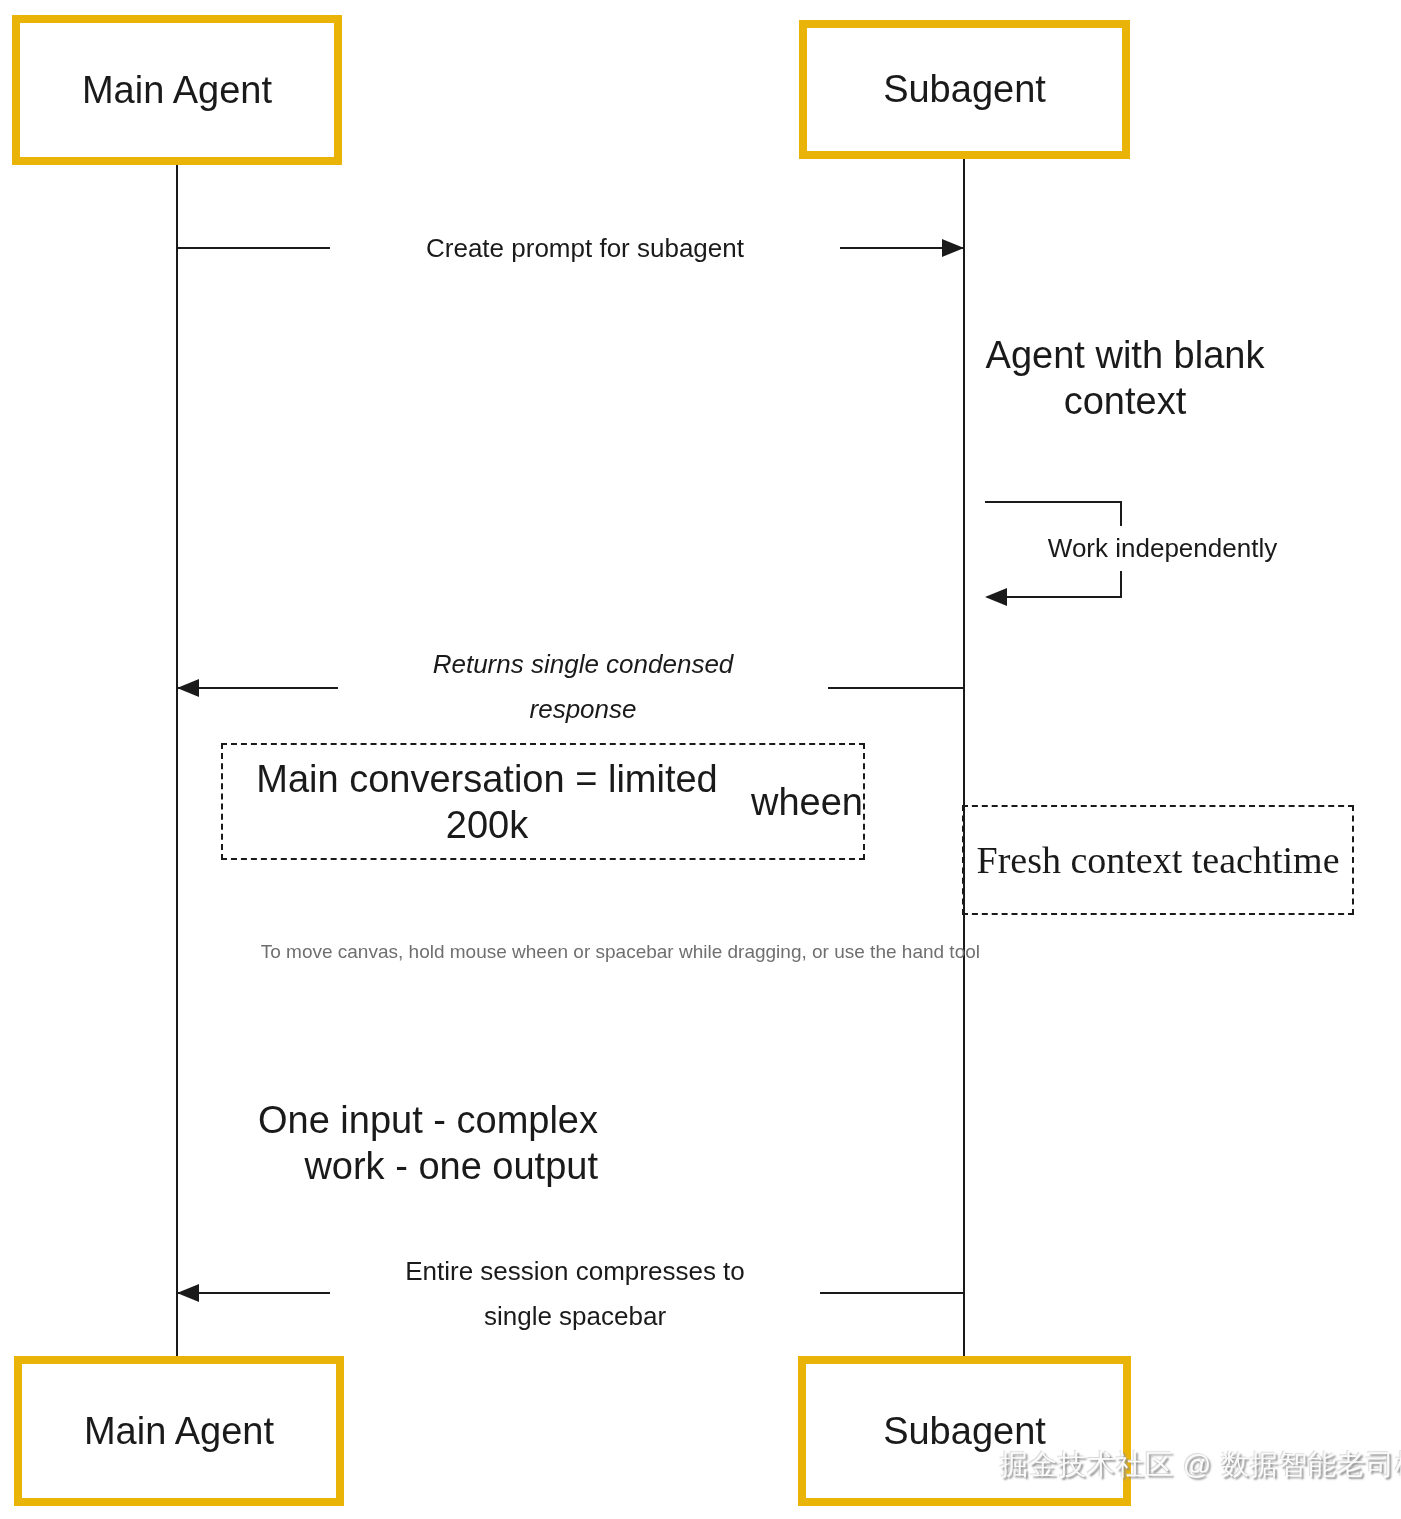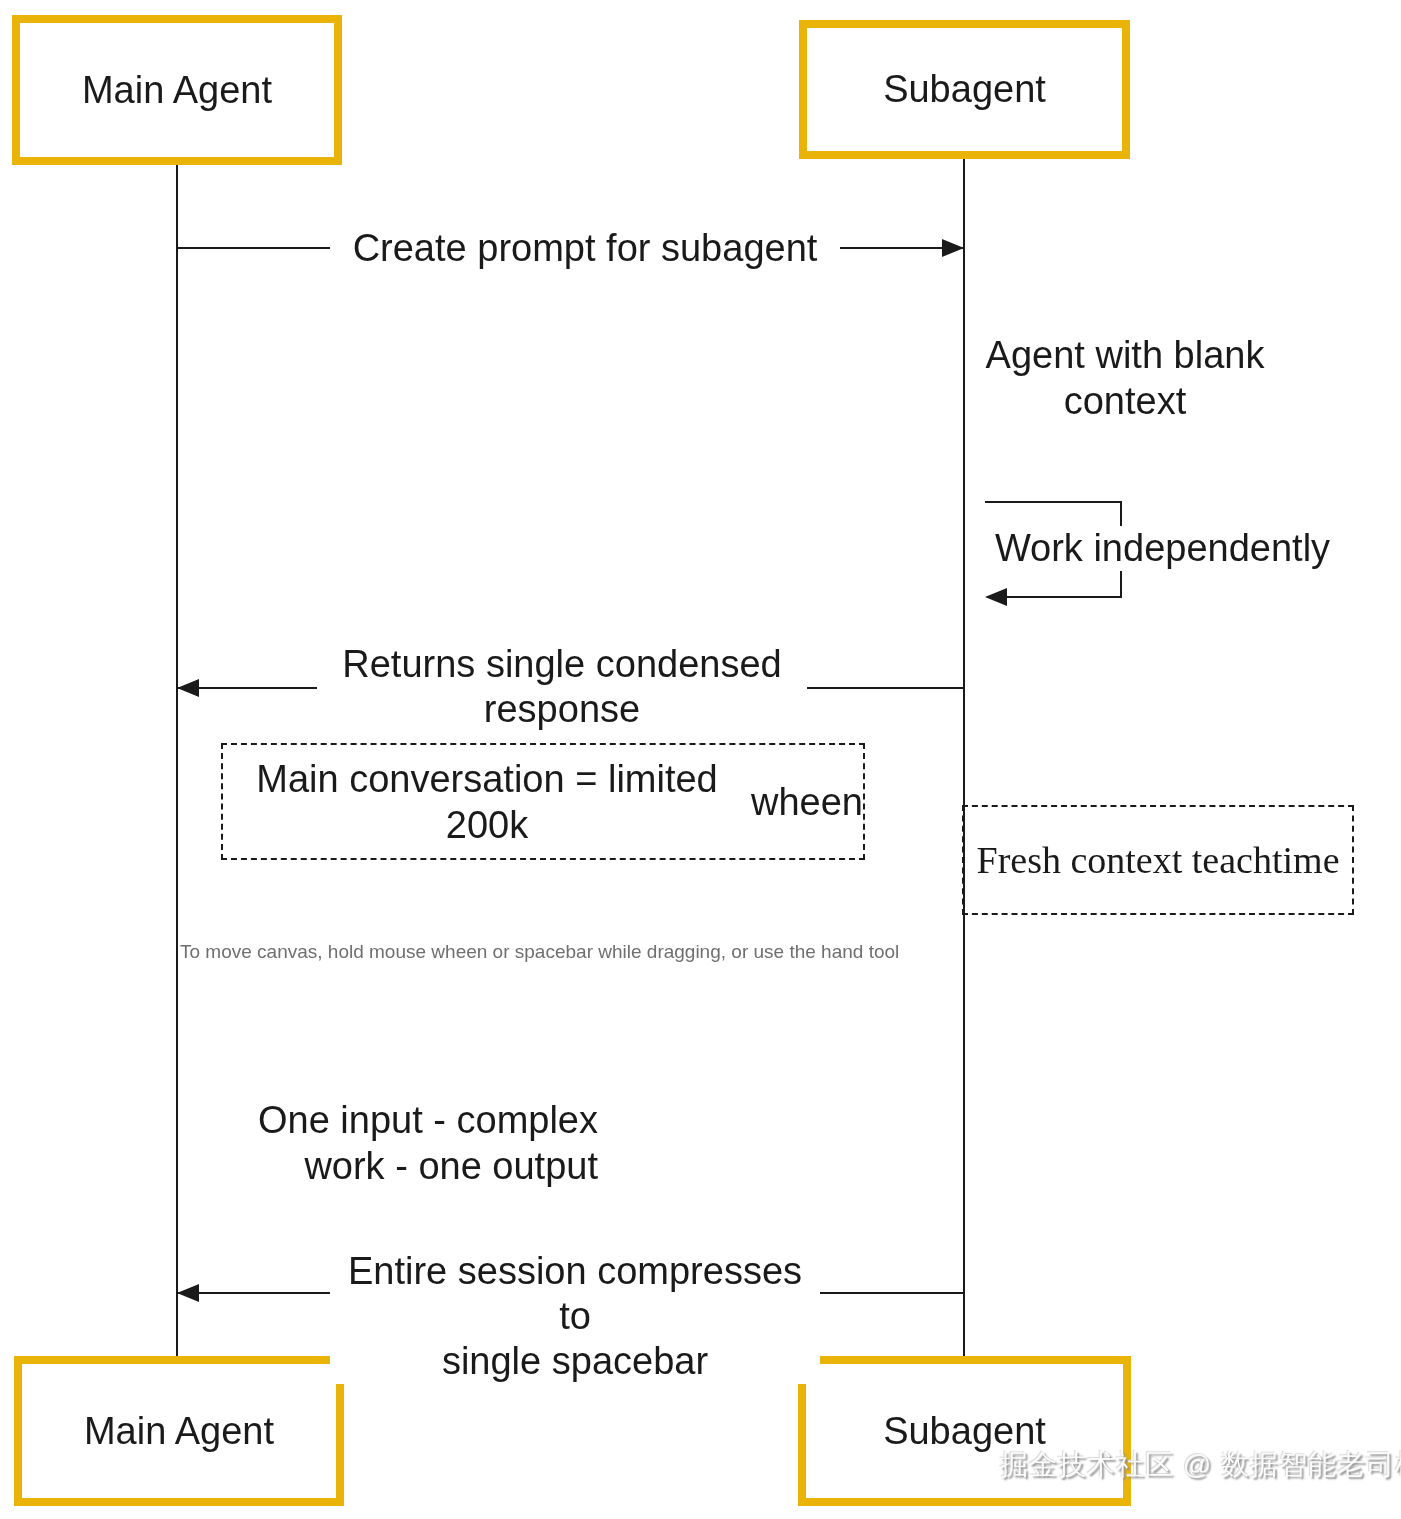--- a/index.html
+++ b/index.html
@@ -30,35 +30,35 @@
     border-top: 9px solid transparent; border-bottom: 9px solid transparent;
     border-right: 22px solid #1a1a1a;
   }
   .head-right {
     position: absolute; width: 0; height: 0; z-index: 2;
     border-top: 9px solid transparent; border-bottom: 9px solid transparent;
     border-left: 22px solid #1a1a1a;
   }
   .msg-label {
     position: absolute; background: #ffffff; text-align: center;
-    font-size: 38px; line-height: 45px; z-index: 3;
+    font-size: 26px; line-height: 45px; z-index: 3;
   }
   .msg-label span, .note span, .dashed-box span { display: block; }
   .note {
     position: absolute; font-size: 38px; line-height: 46px; z-index: 3;
   }
   .dashed-box {
     position: absolute; border: 2px dashed #1a1a1a; background: #ffffff00;
     display: flex; align-items: center; justify-content: center;
     text-align: center; font-size: 38px; line-height: 46px; z-index: 3;
     box-sizing: border-box;
   }
   .hint {
     position: absolute; left: 180px; top: 941px; width: 800px;
-    text-align: left; font-size: 19px; color: #6f6f6f;
+    text-align: right; font-size: 19px; color: #6f6f6f;
     white-space: nowrap; z-index: 3;
   }
   .watermark {
     position: absolute; left: 1000px; top: 1446px;
     font-size: 28px; letter-spacing: 1px; white-space: nowrap;
     color: #fbfbfb;
     text-shadow: 2px 2px 2px #8f8f8f, -1px -1px 1px #d9d9d9;
     z-index: 6;
   }
   
@@ -77,21 +77,21 @@
   #note-blank { left: 970px; top: 332px; width: 310px; text-align: center; }
   
   #loop-top    { left: 985px;  top: 501px; width: 137px; }
   #loop-right  { left: 1120px; top: 501px; height: 97px; z-index: 1; }
   #loop-bottom { left: 987px;  top: 596px; width: 135px; }
   #loop-head   { left: 985px;  top: 588px; }
   #loop-label  { left: 990px;  top: 526px; width: 345px; }
   
   #msg2-line  { left: 177px; top: 687px; width: 787px; }
   #msg2-head  { left: 177px; top: 679px; }
-  #msg2-label { left: 317px; top: 642px; width: 490px; }
+  #msg2-label { left: 338px; top: 642px; width: 490px; font-style: italic; }
   
   #dashed-main  { left: 221px; top: 743px; width: 644px; height: 117px; }
   #dashed-fresh { left: 962px; top: 805px; width: 392px; height: 110px; font-family: Liberation Serif, serif; }
   
   #note-one { left: 198px; top: 1097px; width: 400px; text-align: right; }
   
   #msg3-line  { left: 177px; top: 1292px; width: 787px; }
   #msg3-head  { left: 177px; top: 1284px; }
   #msg3-label { left: 330px; top: 1249px; width: 490px; }
 </style>

